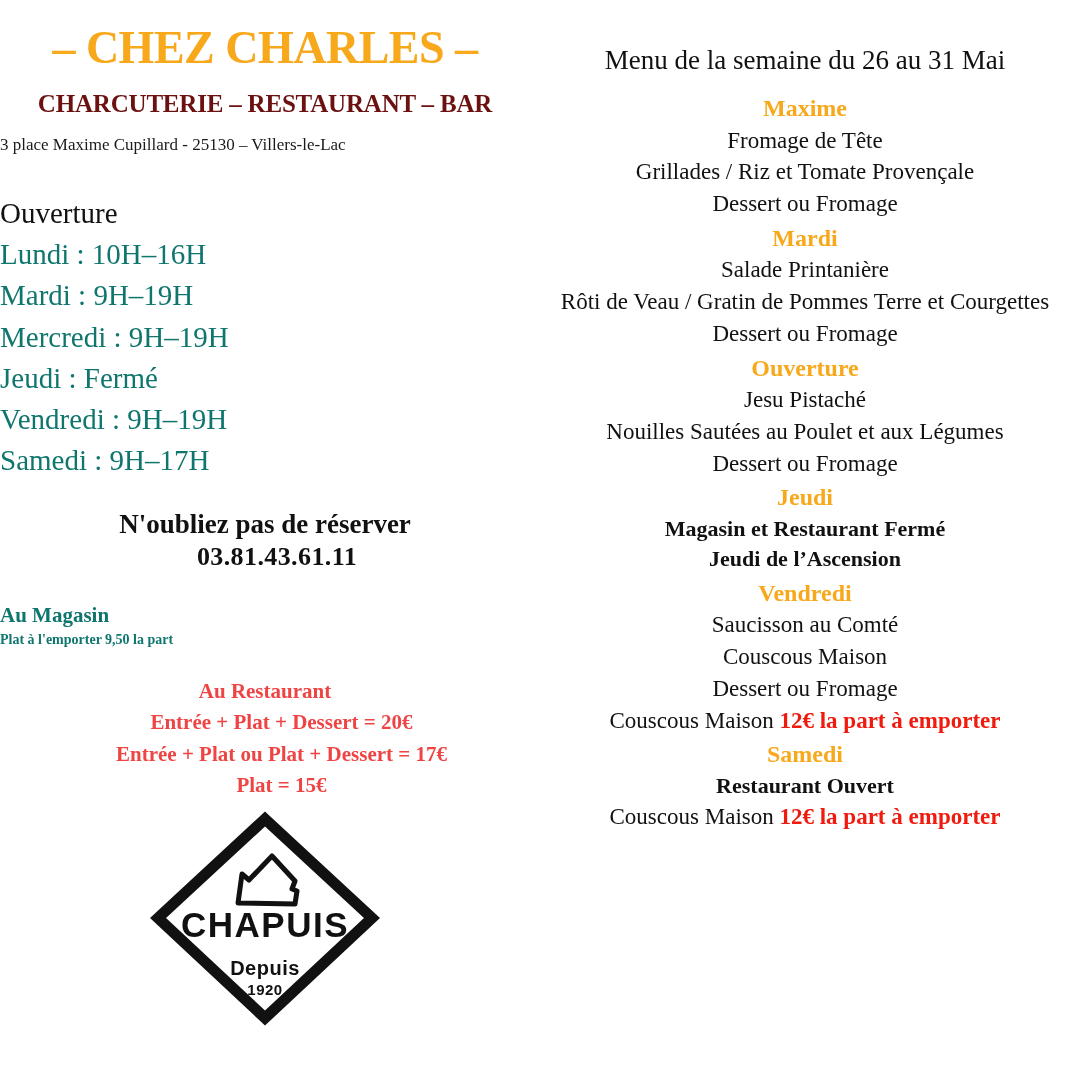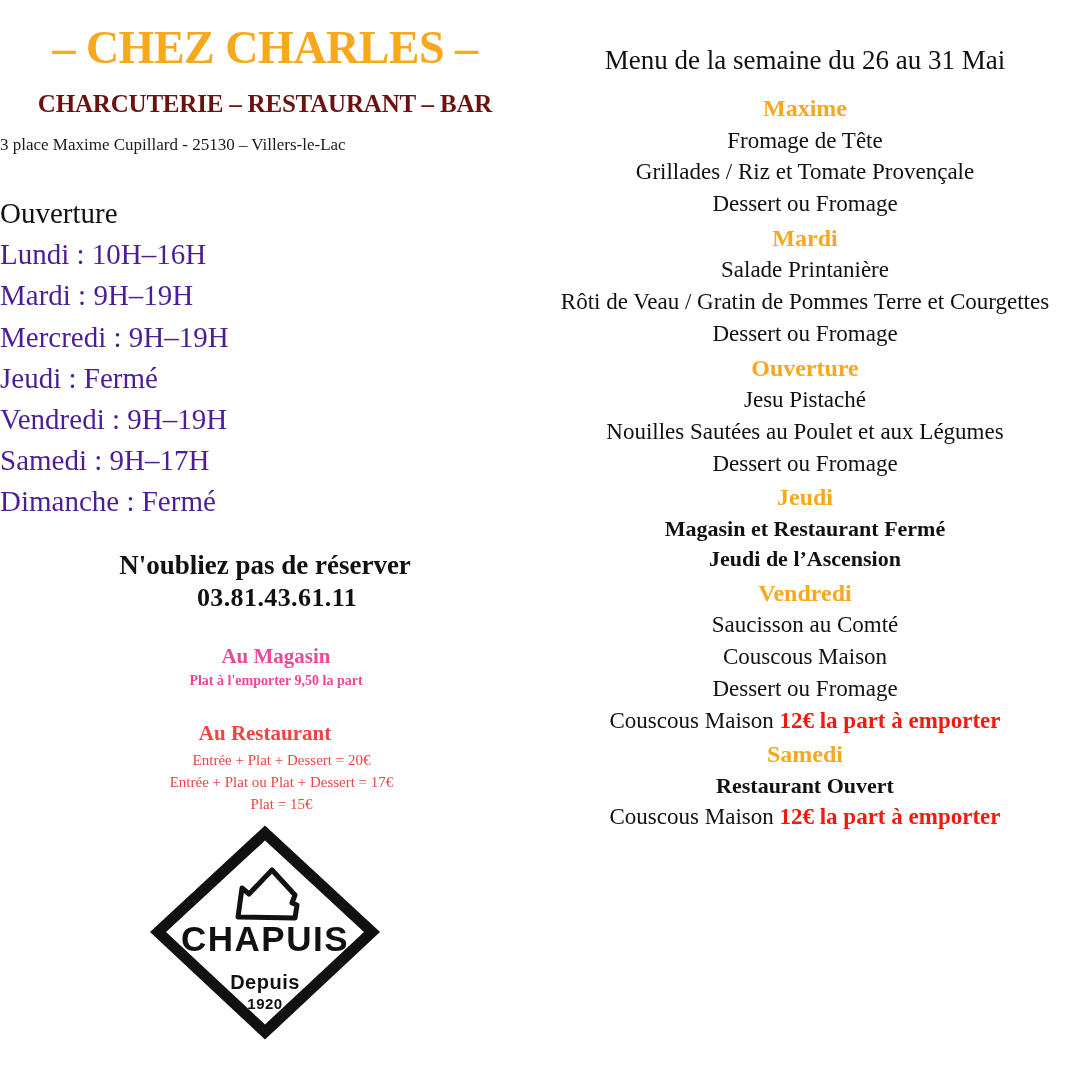--- a/index.html
+++ b/index.html
@@ -84,21 +84,21 @@
     text-align: left;
   }
   .hours-title {
     font-size: 29px;
     line-height: 1.42;
     color: #111111;
   }
   .hours-row {
     font-size: 29px;
     line-height: 1.42;
-    color: #4c1d95;
+    color: #0f766e;
     white-space: nowrap;
   }
 
   
   .reserve {
     text-align: center;
     margin: 27px 0 0 0;
   }
   .reserve-line {
     font-weight: bold;
@@ -110,24 +110,22 @@
     font-weight: bold;
     font-size: 26px;
     line-height: 1.25;
     color: #111111;
     letter-spacing: 0.4px;
     padding-left: 24px;
   }
 
   
   .shop-block {
-    text-align: center;
     margin: 26px 0 0 0;
-    color: #ec4899;
-    padding-left: 22px;
+    color: #0f766e;
   }
   .shop-head {
     font-weight: bold;
     font-size: 21px;
     line-height: 1.45;
   }
   .shop-line {
     font-weight: bold;
     font-size: 14px;
     line-height: 1.45;
@@ -138,22 +136,22 @@
     text-align: center;
     margin: 26px 0 0 0;
     color: #ef4444;
   }
   .resto-head {
     font-weight: bold;
     font-size: 21px;
     line-height: 1.48;
   }
   .resto-line {
-    font-weight: normal;
-    font-size: 15px;
+    font-weight: bold;
+    font-size: 21px;
     line-height: 1.48;
     white-space: nowrap;
     padding-left: 33px;
   }
 
   
   .logo-wrap {
     margin: 10px auto 0 auto;
     width: 230px;
     height: 215px;
@@ -200,21 +198,20 @@
     <div class="brand-address">3 place Maxime Cupillard - 25130 – Villers-le-Lac</div>
 
     <div class="hours">
       <div class="hours-title">Ouverture</div>
       <div class="hours-row">Lundi : 10H–16H</div>
       <div class="hours-row">Mardi : 9H–19H</div>
       <div class="hours-row">Mercredi : 9H–19H</div>
       <div class="hours-row">Jeudi : Fermé</div>
       <div class="hours-row">Vendredi : 9H–19H</div>
       <div class="hours-row">Samedi : 9H–17H</div>
-      <div class="hours-row">Dimanche : Fermé</div>
     </div>
 
     <div class="reserve">
       <div class="reserve-line">N'oubliez pas de réserver</div>
       <div class="reserve-phone">03.81.43.61.11</div>
     </div>
 
     <div class="shop-block">
       <div class="shop-head">Au Magasin</div>
       <div class="shop-line">Plat à l'emporter  9,50 la part</div>

